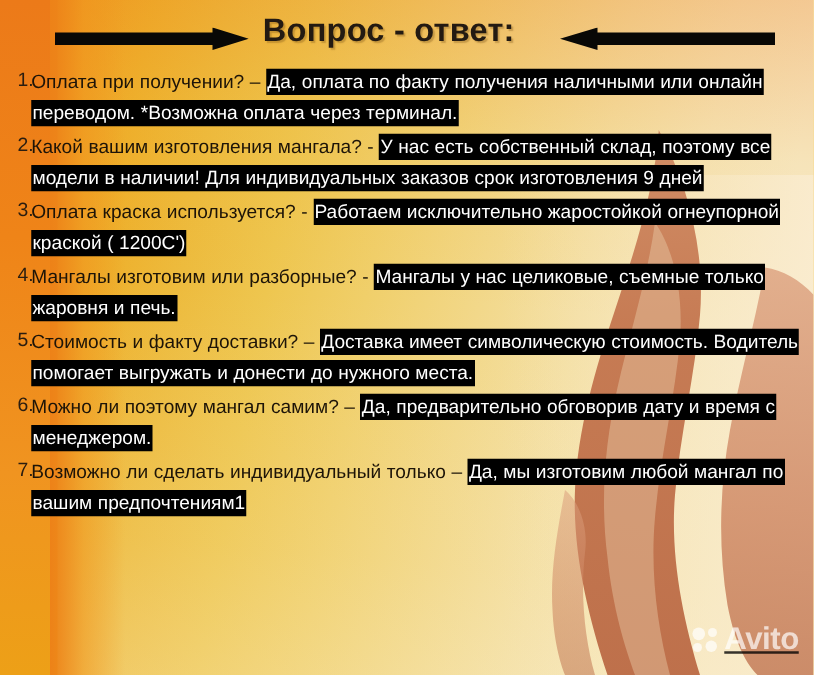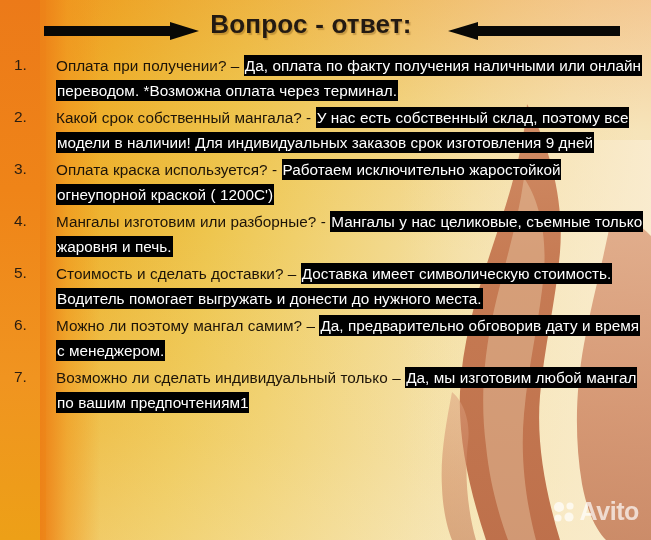--- a/index.html
+++ b/index.html
@@ -111,21 +111,21 @@
     position: absolute;
     left: 14px;
     top: 2px;
     width: 30px;
     font-size: 15.5px;
     font-weight: 400;
     color: #2a1d10;
     text-align: left;
   }
   .qa-body {
-    margin-left: 56px;
+    margin-left: 25px;
     margin-right: 8px;
     font-size: 15.3px;
     line-height: 24.5px;
     word-spacing: 0.2px;
   }
   .q-txt {
     color: #1d1408;
     font-weight: 400;
     box-decoration-break: clone;
     -webkit-box-decoration-break: clone;
@@ -141,20 +141,21 @@
 
   
   .watermark {
     position: absolute;
     right: 12px;
     bottom: 14px;
     display: flex;
     align-items: center;
     gap: 3px;
     opacity: 0.78;
+    text-decoration: underline;
   }
   .wm-dots { display:block; }
   .wm-text {
     font-size: 25px;
     font-weight: 700;
     color: rgba(255,255,255,0.88);
     letter-spacing: -0.4px;
     font-family: "Liberation Sans", sans-serif;
   }
 </style>
@@ -240,36 +241,36 @@
 
   <div class="qa-list">
 
     <div class="qa-item">
       <span class="qa-num">1.</span>
       <div class="qa-body"><span class="q-txt">Оплата при получении? – </span><span class="a-txt">Да, оплата по факту получения наличными или онлайн переводом. *Возможна оплата через терминал.</span></div>
     </div>
 
     <div class="qa-item">
       <span class="qa-num">2.</span>
-      <div class="qa-body"><span class="q-txt"> Какой срок собственный мангала? - </span><span class="a-txt">У нас есть собственный склад, поэтому все модели в наличии! Для индивидуальных заказов срок изготовления 9 дней</span></div>
+      <div class="qa-body"><span class="q-txt"> Какой вашим изготовления мангала? - </span><span class="a-txt">У нас есть собственный склад, поэтому все модели в наличии! Для индивидуальных заказов срок изготовления 9 дней</span></div>
     </div>
 
     <div class="qa-item">
       <span class="qa-num">3.</span>
       <div class="qa-body"><span class="q-txt">Оплата краска используется? - </span><span class="a-txt">Работаем исключительно жаростойкой огнеупорной краской ( 1200С')</span></div>
     </div>
 
     <div class="qa-item">
       <span class="qa-num">4.</span>
       <div class="qa-body"><span class="q-txt">Мангалы изготовим или разборные? - </span><span class="a-txt">Мангалы у нас целиковые, съемные только жаровня и печь.</span></div>
     </div>
 
     <div class="qa-item">
       <span class="qa-num">5.</span>
-      <div class="qa-body"><span class="q-txt">Стоимость и сделать доставки? – </span><span class="a-txt">Доставка имеет символическую стоимость. Водитель помогает выгружать и донести до нужного места.</span></div>
+      <div class="qa-body"><span class="q-txt">Стоимость и факту доставки? – </span><span class="a-txt">Доставка имеет символическую стоимость. Водитель помогает выгружать и донести до нужного места.</span></div>
     </div>
 
     <div class="qa-item">
       <span class="qa-num">6.</span>
       <div class="qa-body"><span class="q-txt">Можно ли поэтому мангал самим? – </span><span class="a-txt">Да, предварительно обговорив дату и время с менеджером.</span></div>
     </div>
 
     <div class="qa-item">
       <span class="qa-num">7.</span>
       <div class="qa-body"><span class="q-txt">Возможно ли сделать индивидуальный только – </span><span class="a-txt">Да, мы изготовим любой мангал по вашим предпочтениям1</span></div>

